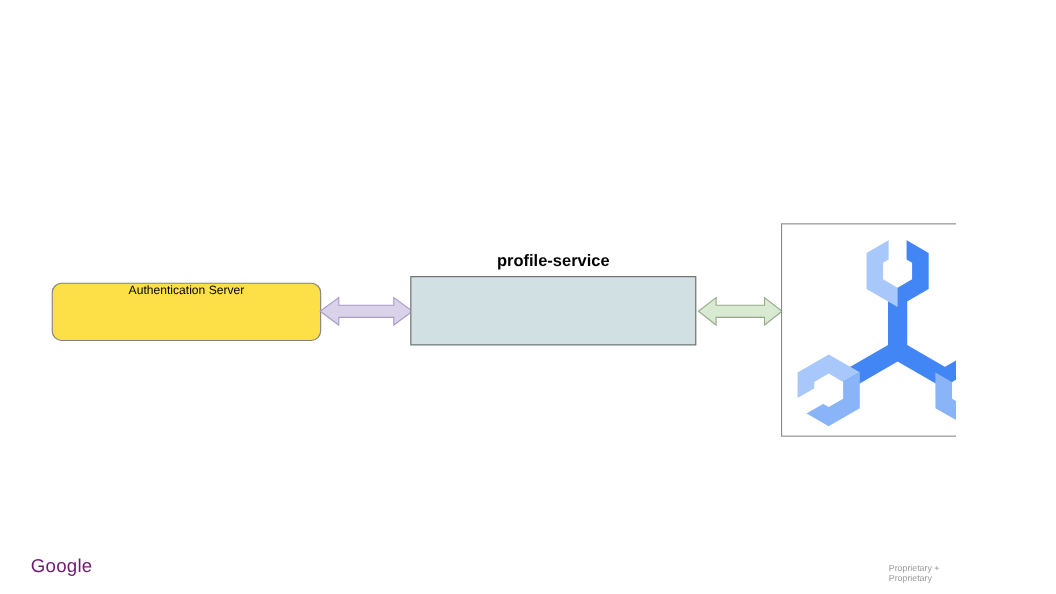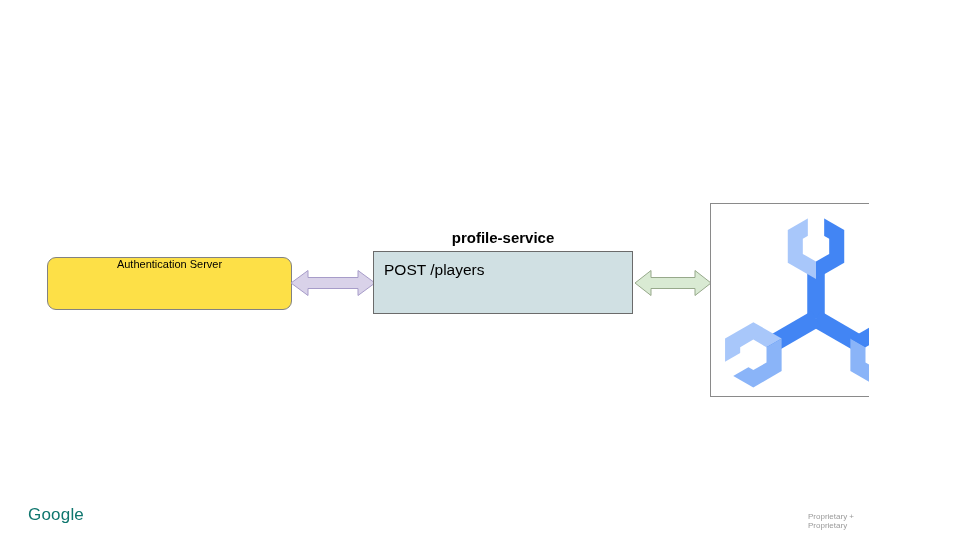--- a/index.html
+++ b/index.html
@@ -27,40 +27,39 @@
   .logo-box { position:absolute; left:710px; top:203px; width:212px; height:194px;
               background:#ffffff; border:1px solid #8a8a8a;
               display:flex; align-items:center; justify-content:center; }
 
   .lb1 { fill:#4285f4; }
   .lb2 { fill:#8ab4f8; }
   .lb3 { fill:#a8c7fa; }
   .lw  { fill:#ffffff; }
 
   .google-wordmark { position:absolute; left:28px; top:505px; font-size:17px;
-                     font-weight:500; color:#0f766e; letter-spacing:0.2px; }
+                     font-weight:500; color:#701a75; letter-spacing:0.2px; }
   .confidential { position:absolute; left:808px; top:512px; font-size:8px; color:#9a9a9a; }
 </style>
 </head>
 <body>
 
 <div class="slide">
 
   <div class="service-title">profile-service</div>
 
   <div class="auth-box">
     <span>Authentication Server</span>
   </div>
 
   <svg class="arrow-left" width="86" height="28" viewBox="0 0 86 28">
     <polygon class="arrow-auth" points="1,14 18,1.5 18,8.5 68,8.5 68,1.5 85,14 68,26.5 68,19.5 18,19.5 18,26.5" fill="#d9d2e9"></polygon>
   </svg>
 
   <div class="service-box">
-    <div>POST /players</div>
   </div>
 
   <svg class="arrow-right" width="78" height="28" viewBox="0 0 78 28">
     <polygon class="arrow-logo" points="1,14 17,1.5 17,8.5 61,8.5 61,1.5 77,14 61,26.5 61,19.5 17,19.5 17,26.5" fill="#d9ead3"></polygon>
   </svg>
 
   <div class="logo-box">
     <svg width="210" height="188" viewBox="10 -2 180 156">
 
       <g>

